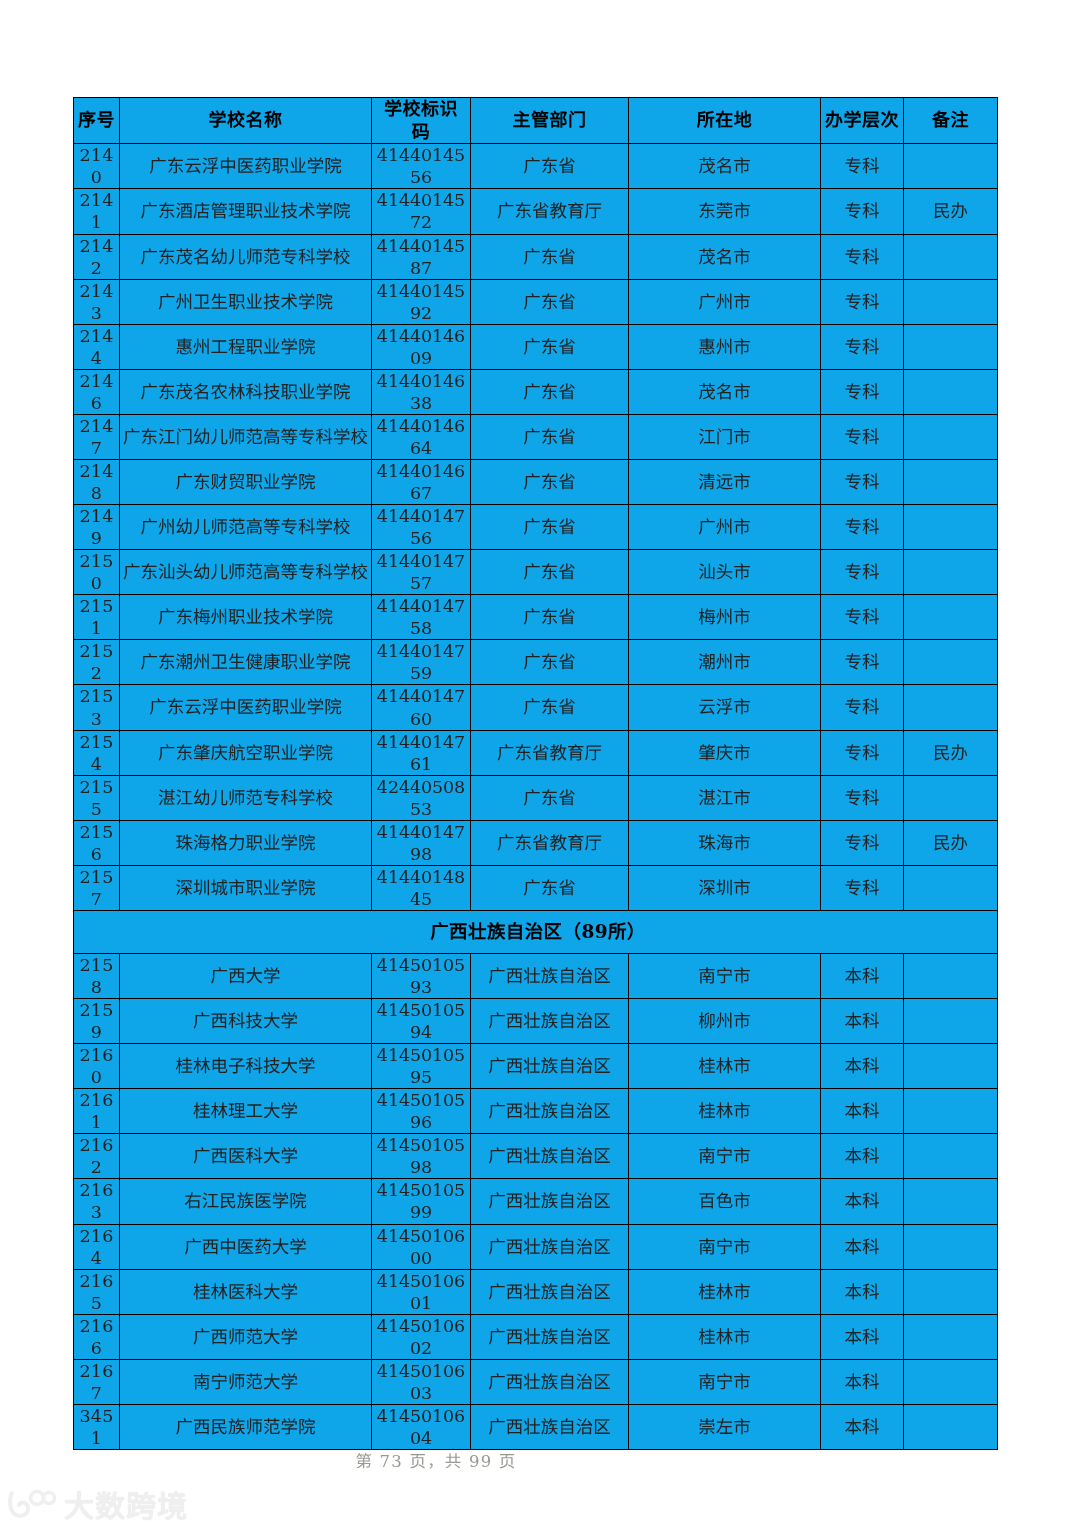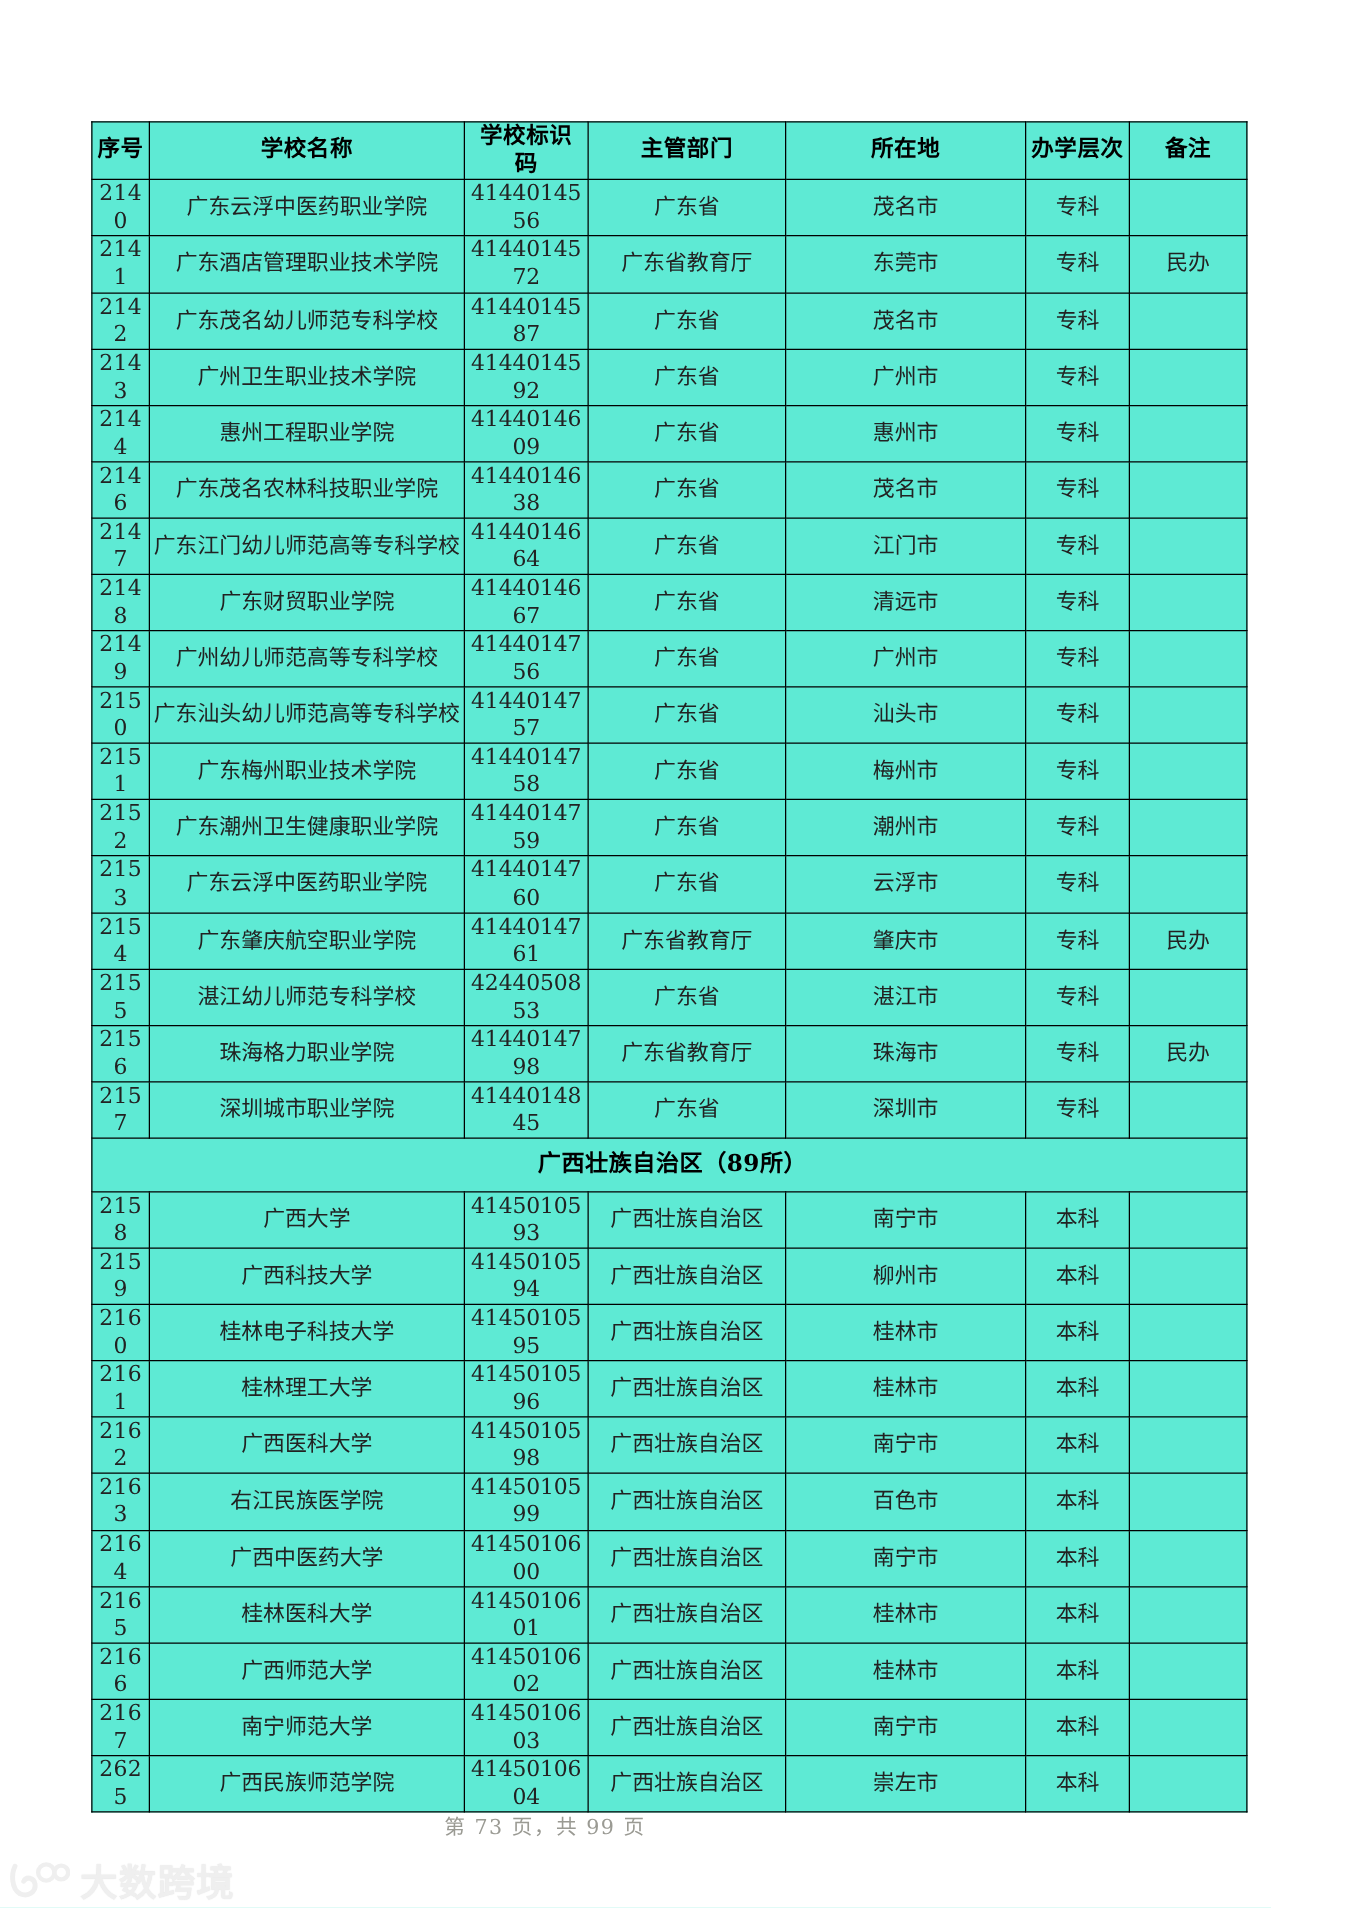--- a/index.html
+++ b/index.html
@@ -30,21 +30,21 @@
     position: absolute;
     left: 73px;
     top: 97px;
     width: 924px;
   }
 
   table.school-table {
     border-collapse: collapse;
     width: 924px;
     table-layout: fixed;
-    background: #5eead4;
+    background: #0ea5e9;
   }
 
   table.school-table td,
   table.school-table th {
     border: 1.6px solid #000000;
     padding: 0 3px;
     text-align: center;
     vertical-align: middle;
     font-size: 17.5px;
     line-height: 1.26;
@@ -395,21 +395,21 @@
           <tr>
             <td class="idx">2167</td>
             <td class="name">南宁师范大学</td>
             <td class="code">4145010603</td>
             <td>广西壮族自治区</td>
             <td>南宁市</td>
             <td>本科</td>
             <td></td>
           </tr>
           <tr>
-            <td class="idx">2625</td>
+            <td class="idx">3451</td>
             <td class="name">广西民族师范学院</td>
             <td class="code">4145010604</td>
             <td>广西壮族自治区</td>
             <td>崇左市</td>
             <td>本科</td>
             <td></td>
           </tr>
         </tbody>
     </table>
   </div>

